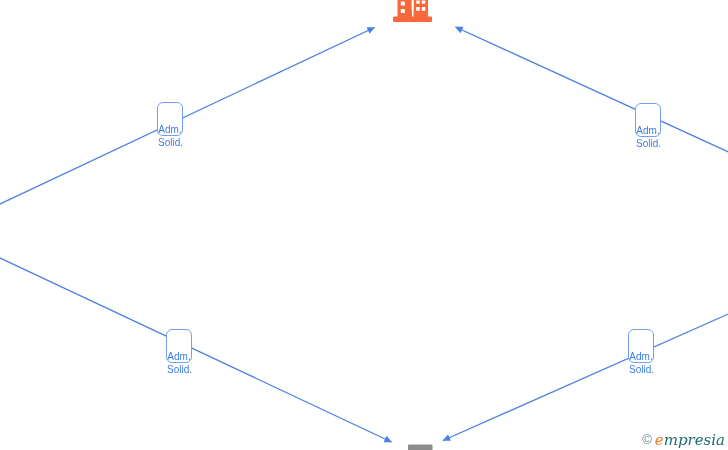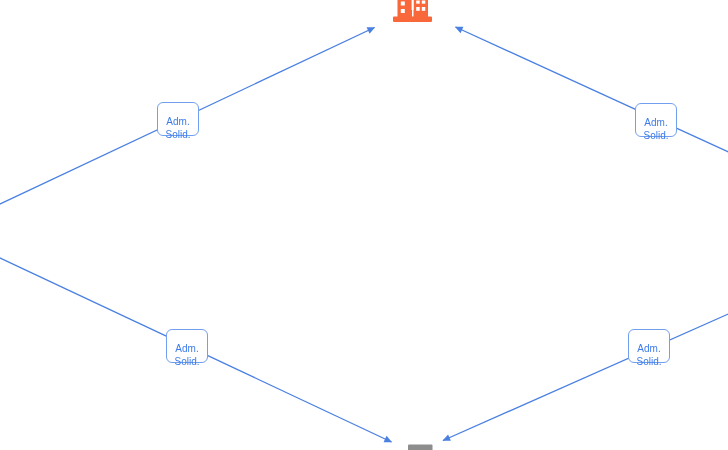--- a/index.html
+++ b/index.html
@@ -13,30 +13,30 @@
   }
   .edges-layer {
     position: absolute;
     left: 0; top: 0;
     width: 728px; height: 450px;
     display: block;
   }
   .edge-label {
     position: absolute;
     box-sizing: border-box;
-    width: 42px;
+    width: 26px;
     height: 34px;
     background: #ffffff;
     border: 1px solid #72a0ef;
     border-radius: 6px;
     color: #3d7ce8;
     font-size: 10px;
     line-height: 13px;
     text-align: center;
-    padding-top: 12px;
+    padding-top: 20px;
     cursor: pointer;
   }
   .edge-label span { display: block; }
   .lbl-tl { left: 157px; top: 102px; }
   .lbl-tr { left: 635px; top: 103px; }
   .lbl-bl { left: 166px; top: 329px; }
   .lbl-br { left: 628px; top: 329px; }
   .watermark {
     position: absolute;
     right: 3px;
@@ -105,14 +105,17 @@
   </div>
   <div class="edge-label lbl-bl">
     <span>Adm.</span>
     <span>Solid.</span>
   </div>
   <div class="edge-label lbl-br">
     <span>Adm.</span>
     <span>Solid.</span>
   </div>
 
+  <div class="watermark">
+    <span class="copyright">©</span><span class="brand"><span class="brand-initial">e</span><span class="brand-rest">mpresia</span></span>
+  </div>
 
 </div>
 
 </body></html>

